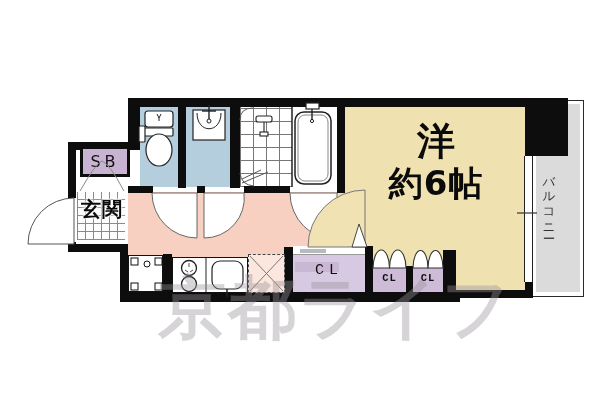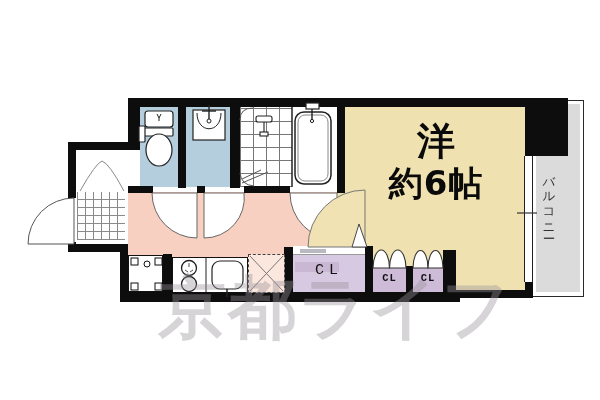--- a/index.html
+++ b/index.html
@@ -94,20 +94,23 @@
   <div class="wall" style="left:163px;top:254px;width:9px;height:39px;"></div>
   <div class="wall" style="left:284px;top:247px;width:9px;height:50px;"></div>
   <div class="wall" style="left:365px;top:246px;width:8px;height:54px;"></div>
   <div class="wall" style="left:406px;top:266px;width:7px;height:30px;"></div>
   <div class="wall" style="left:443px;top:250px;width:13px;height:50px;"></div>
   <div class="wall" style="left:525px;top:282px;width:8px;height:16px;"></div>
 
   <div class="abs" style="left:524px;top:156px;width:9px;height:126px;background:#fff;
        border-left:1.5px solid #222;border-right:1.5px solid #222;box-sizing:border-box;"></div>
 
+  <div class="sb-box">
+    <span>SB</span>
+  </div>
   <div class="cl-large">
     <div class="track"></div>
     <div class="handle"></div>
     <div class="band"></div>
     <div class="cl-label">CL</div>
   </div>
   <div class="cl-small cl-s1">
     <div class="cl-label">CL</div>
   </div>
   <div class="cl-small cl-s2">
@@ -208,17 +211,18 @@
       <path d="M428,268 A7.5,17.5 0 0 1 443,268 Z"></path>
     </g>
 
     <line x1="517" y1="213" x2="537" y2="213" stroke="#333" stroke-width="1.2"></line>
   </svg>
 
   <div class="room-label main-label">
     <div class="l1">洋</div>
     <div class="l2">約6帖</div>
   </div>
+  <div class="room-label genkan-label">玄関</div>
   <div class="room-label balcony-label">バルコニー</div>
 
   <div class="watermark">京都ライフ</div>
 
 </div>
 
 </body></html>

